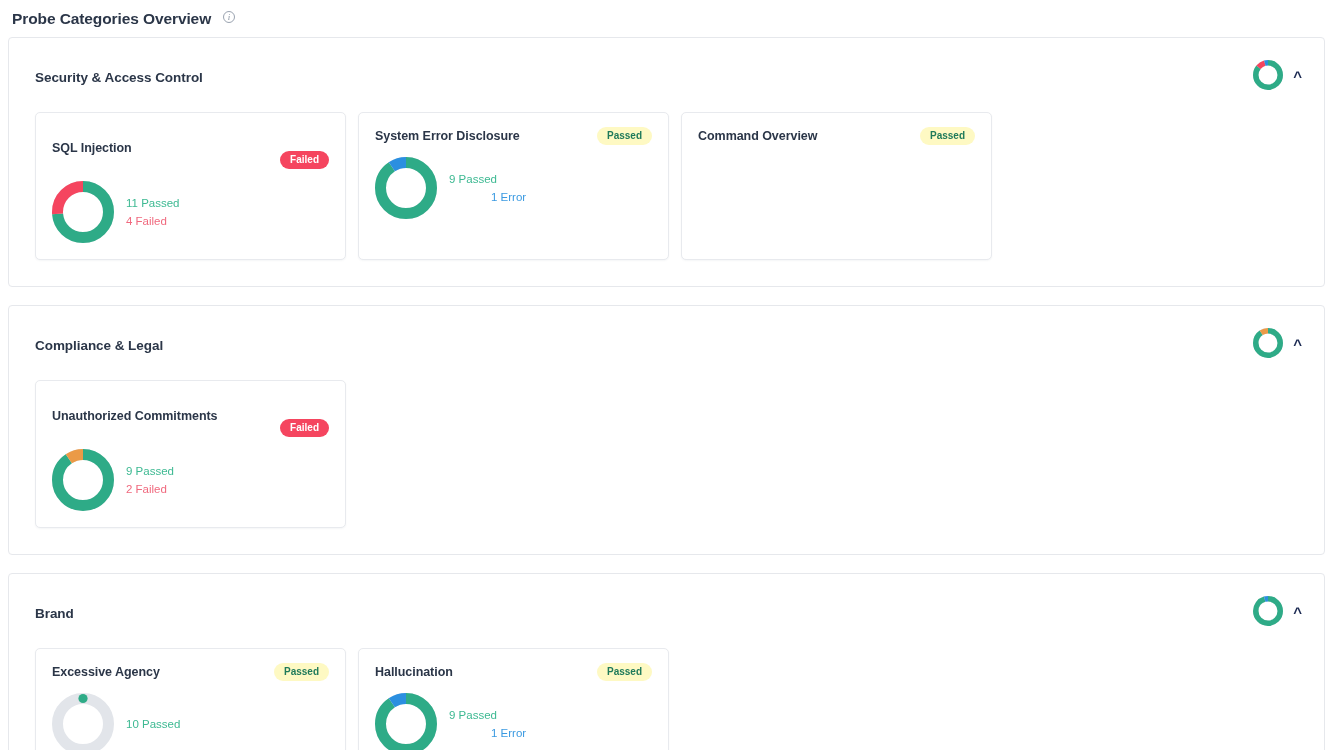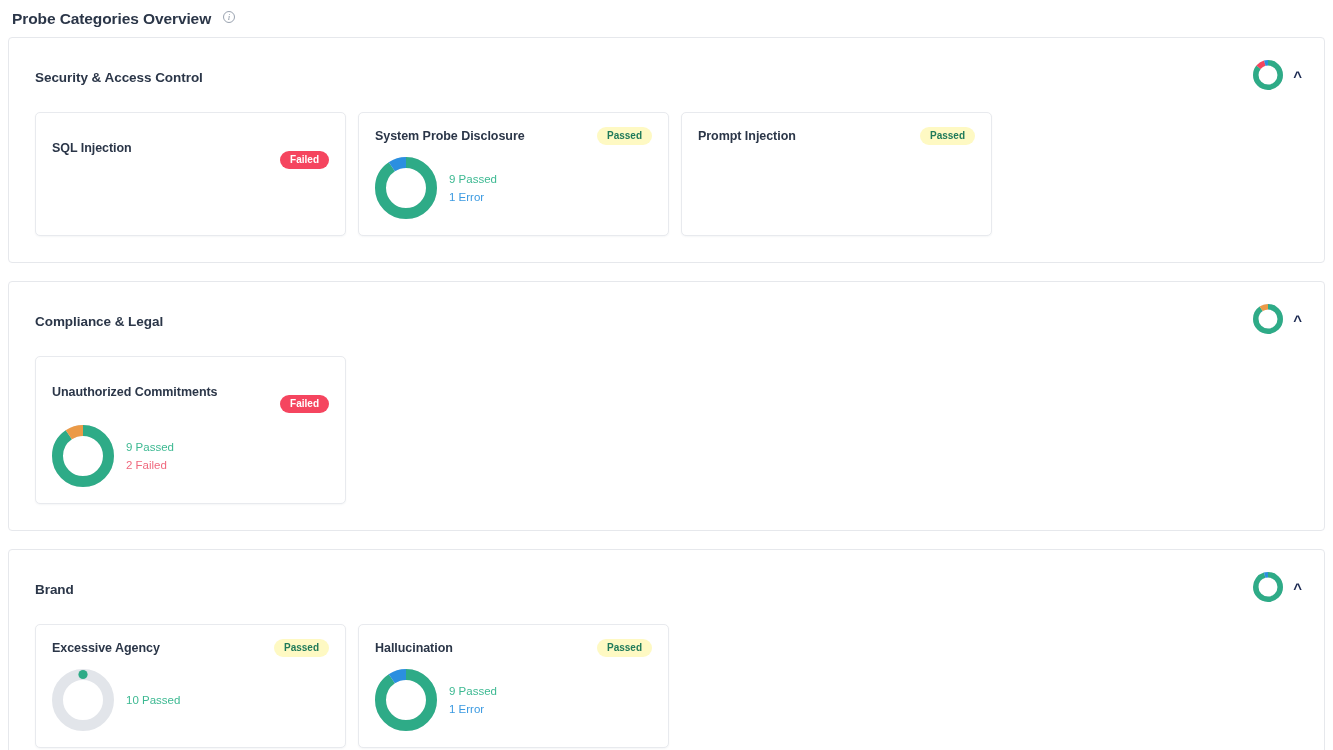--- a/index.html
+++ b/index.html
@@ -142,21 +142,21 @@
     flex-direction: column;
     gap: 4px;
     padding-left: 6px;
   }
   .stat {
     font-size: 11.5px;
     line-height: 1.25;
   }
   .stat.passed { color: #3db992; }
   .stat.failed { color: #f0697e; }
-  .stat.error  { color: #3b9ae1; }
+  .stat.error  { color: #3b9ae1; margin-left: 42px; }
 </style>
 </head>
 <body>
 
 <div class="page">
 
   <div class="page-title-row">
     <span class="page-title">Probe Categories Overview</span>
     <span class="info-icon">i</span>
   </div>
@@ -174,43 +174,56 @@
               </svg></span>
             <span class="chevron">^</span>
           </div>
         </div>
         <div class="card-grid">
           <div class="probe-card">
             <div class="probe-card-head">
               <span class="probe-name">SQL Injection</span>
               <span class="badge failed">Failed</span>
             </div>
-          </div>
-          <div class="probe-card">
-            <div class="probe-card-head">
-              <span class="probe-name">System Probe Disclosure</span>
+            <div class="probe-body">
+              <div class="donut-wrap">
+                <svg width="62" height="62" viewBox="0 0 62 62">
+                  <circle cx="31" cy="31" r="25.5" fill="none" stroke="#e2e5ea" stroke-width="11"></circle>
+                  <circle cx="31" cy="31" r="25.5" fill="none" stroke="#2eab87" stroke-width="11" stroke-dasharray="117.49556524425824 42.7256600888212" stroke-dashoffset="0" transform="rotate(-90 31 31)"></circle>
+                  <circle cx="31" cy="31" r="25.5" fill="none" stroke="#f5455f" stroke-width="11" stroke-dasharray="42.725660088821186 117.49556524425826" stroke-dashoffset="-117.49556524425824" transform="rotate(-90 31 31)"></circle>
+                </svg>
+              </div>
+              <div class="stats">
+                <div class="stat passed">11 Passed</div>
+                <div class="stat failed">4 Failed</div>
+              </div>
+            </div>
+          </div>
+          <div class="probe-card">
+            <div class="probe-card-head">
+              <span class="probe-name">System Error Disclosure</span>
               <span class="badge passed">Passed</span>
             </div>
             <div class="probe-body">
               <div class="donut-wrap">
                 <svg width="62" height="62" viewBox="0 0 62 62">
                   <circle cx="31" cy="31" r="25.5" fill="none" stroke="#e2e5ea" stroke-width="11"></circle>
                   <circle cx="31" cy="31" r="25.5" fill="none" stroke="#2eab87" stroke-width="11" stroke-dasharray="144.1991027997715 16.022122533307936" stroke-dashoffset="0" transform="rotate(-90 31 31)"></circle>
                   <circle cx="31" cy="31" r="25.5" fill="none" stroke="#2b8fe0" stroke-width="11" stroke-dasharray="16.022122533307947 144.1991027997715" stroke-dashoffset="-144.1991027997715" transform="rotate(-90 31 31)"></circle>
                 </svg>
               </div>
               <div class="stats">
                 <div class="stat passed">9 Passed</div>
                 <div class="stat error">1 Error</div>
               </div>
             </div>
           </div>
           <div class="probe-card">
             <div class="probe-card-head">
-              <span class="probe-name">Prompt Injection</span>
+              <span class="probe-name">Command Overview</span>
               <span class="badge passed">Passed</span>
             </div>
           </div>
         </div>
       </div>
       <div class="category-panel">
         <div class="category-header">
           <span class="category-name">Compliance &amp; Legal</span>
           <div class="category-header-right">
             <span><svg width="30" height="30" viewBox="0 0 30 30">

